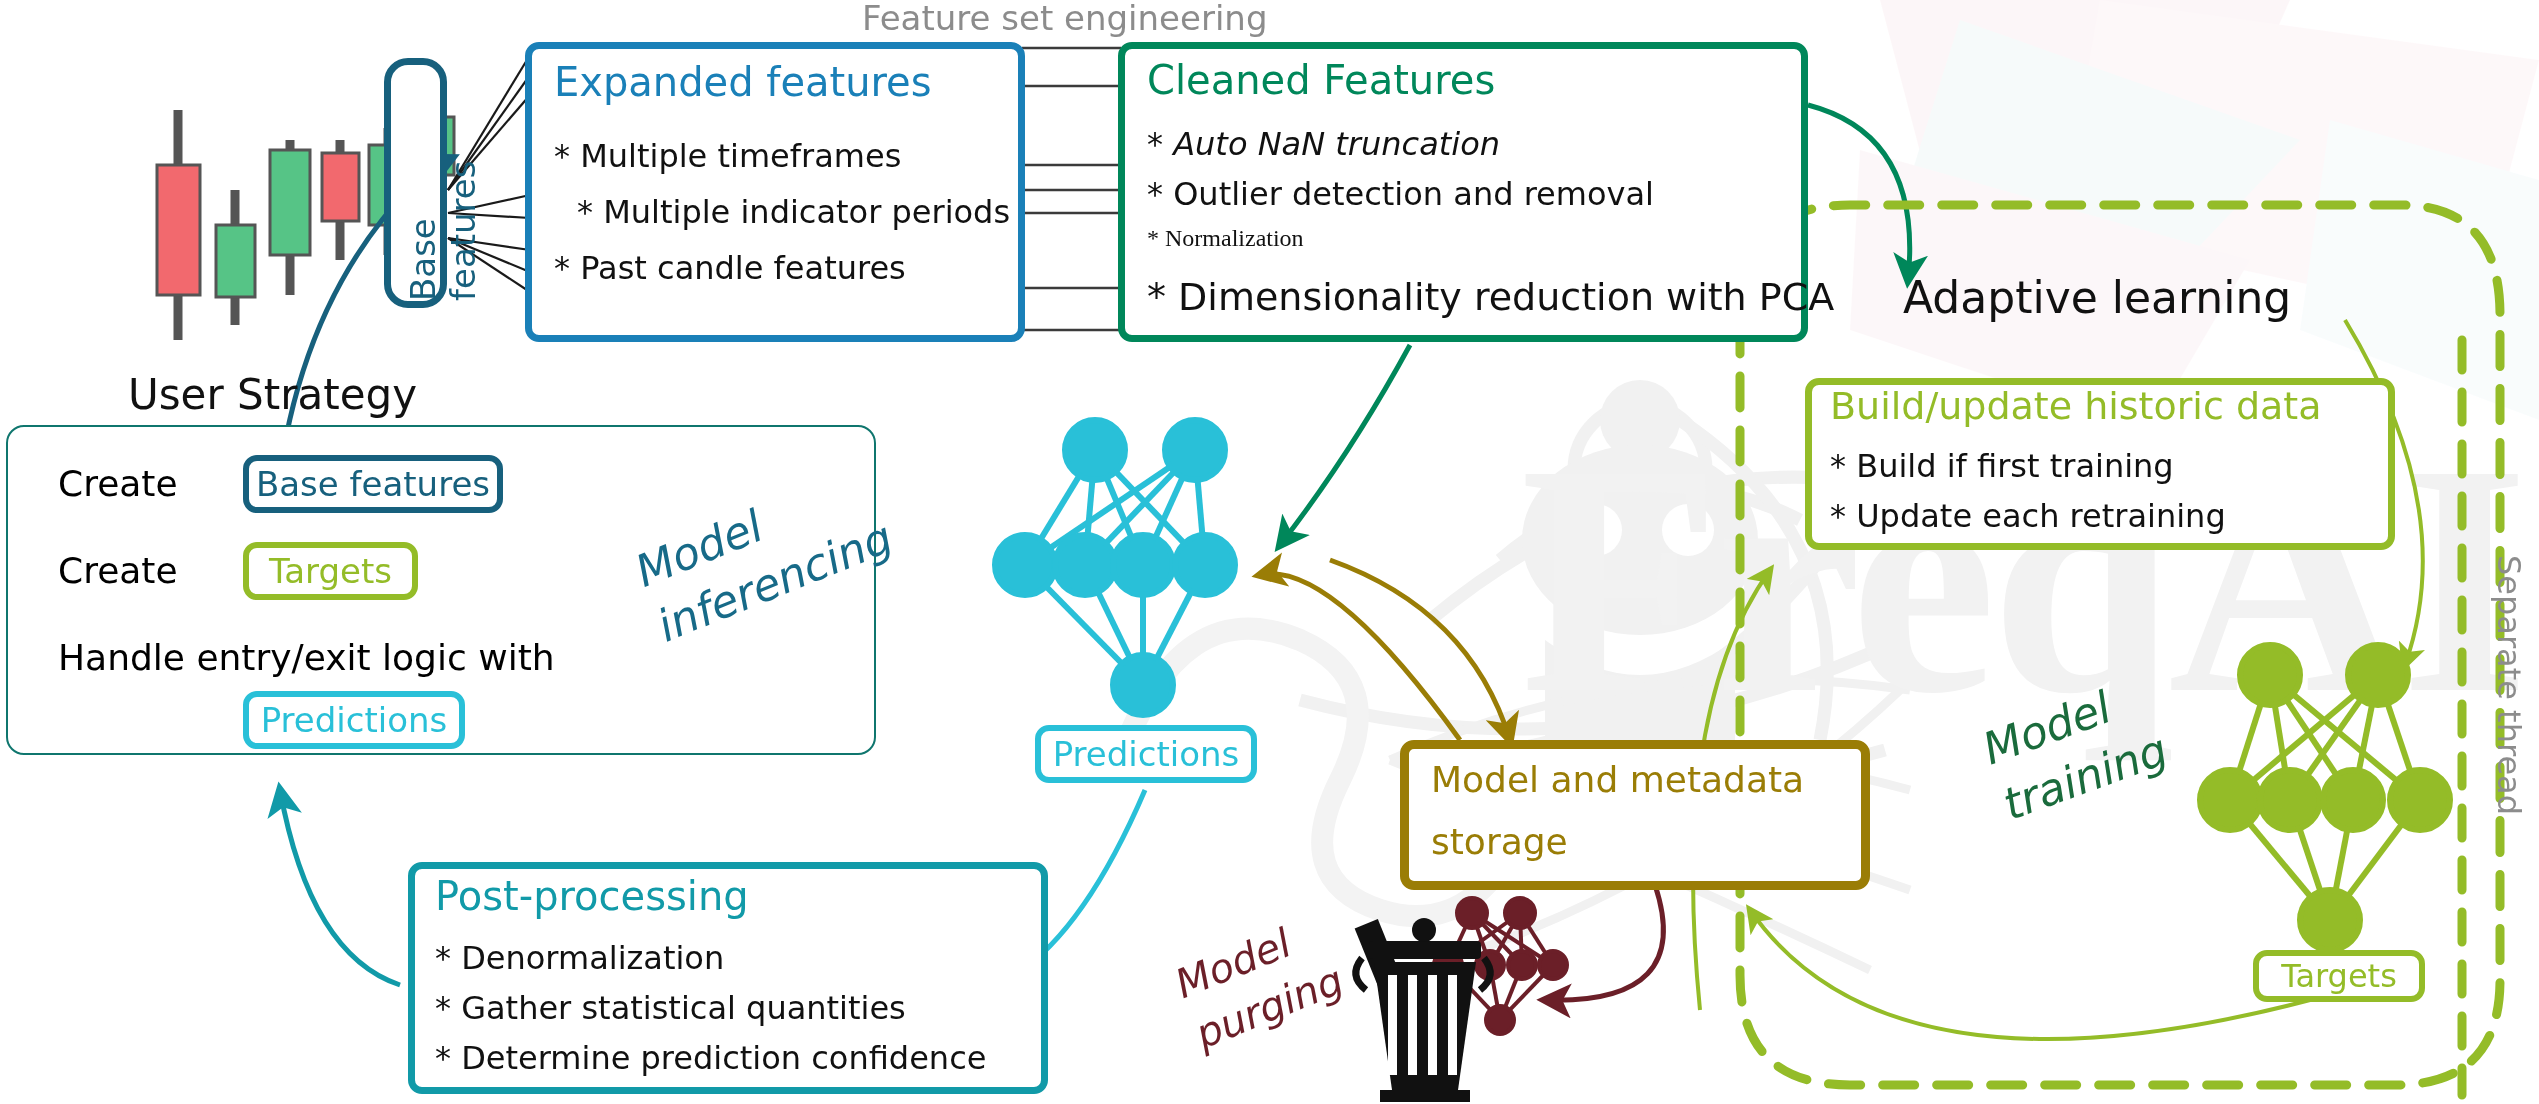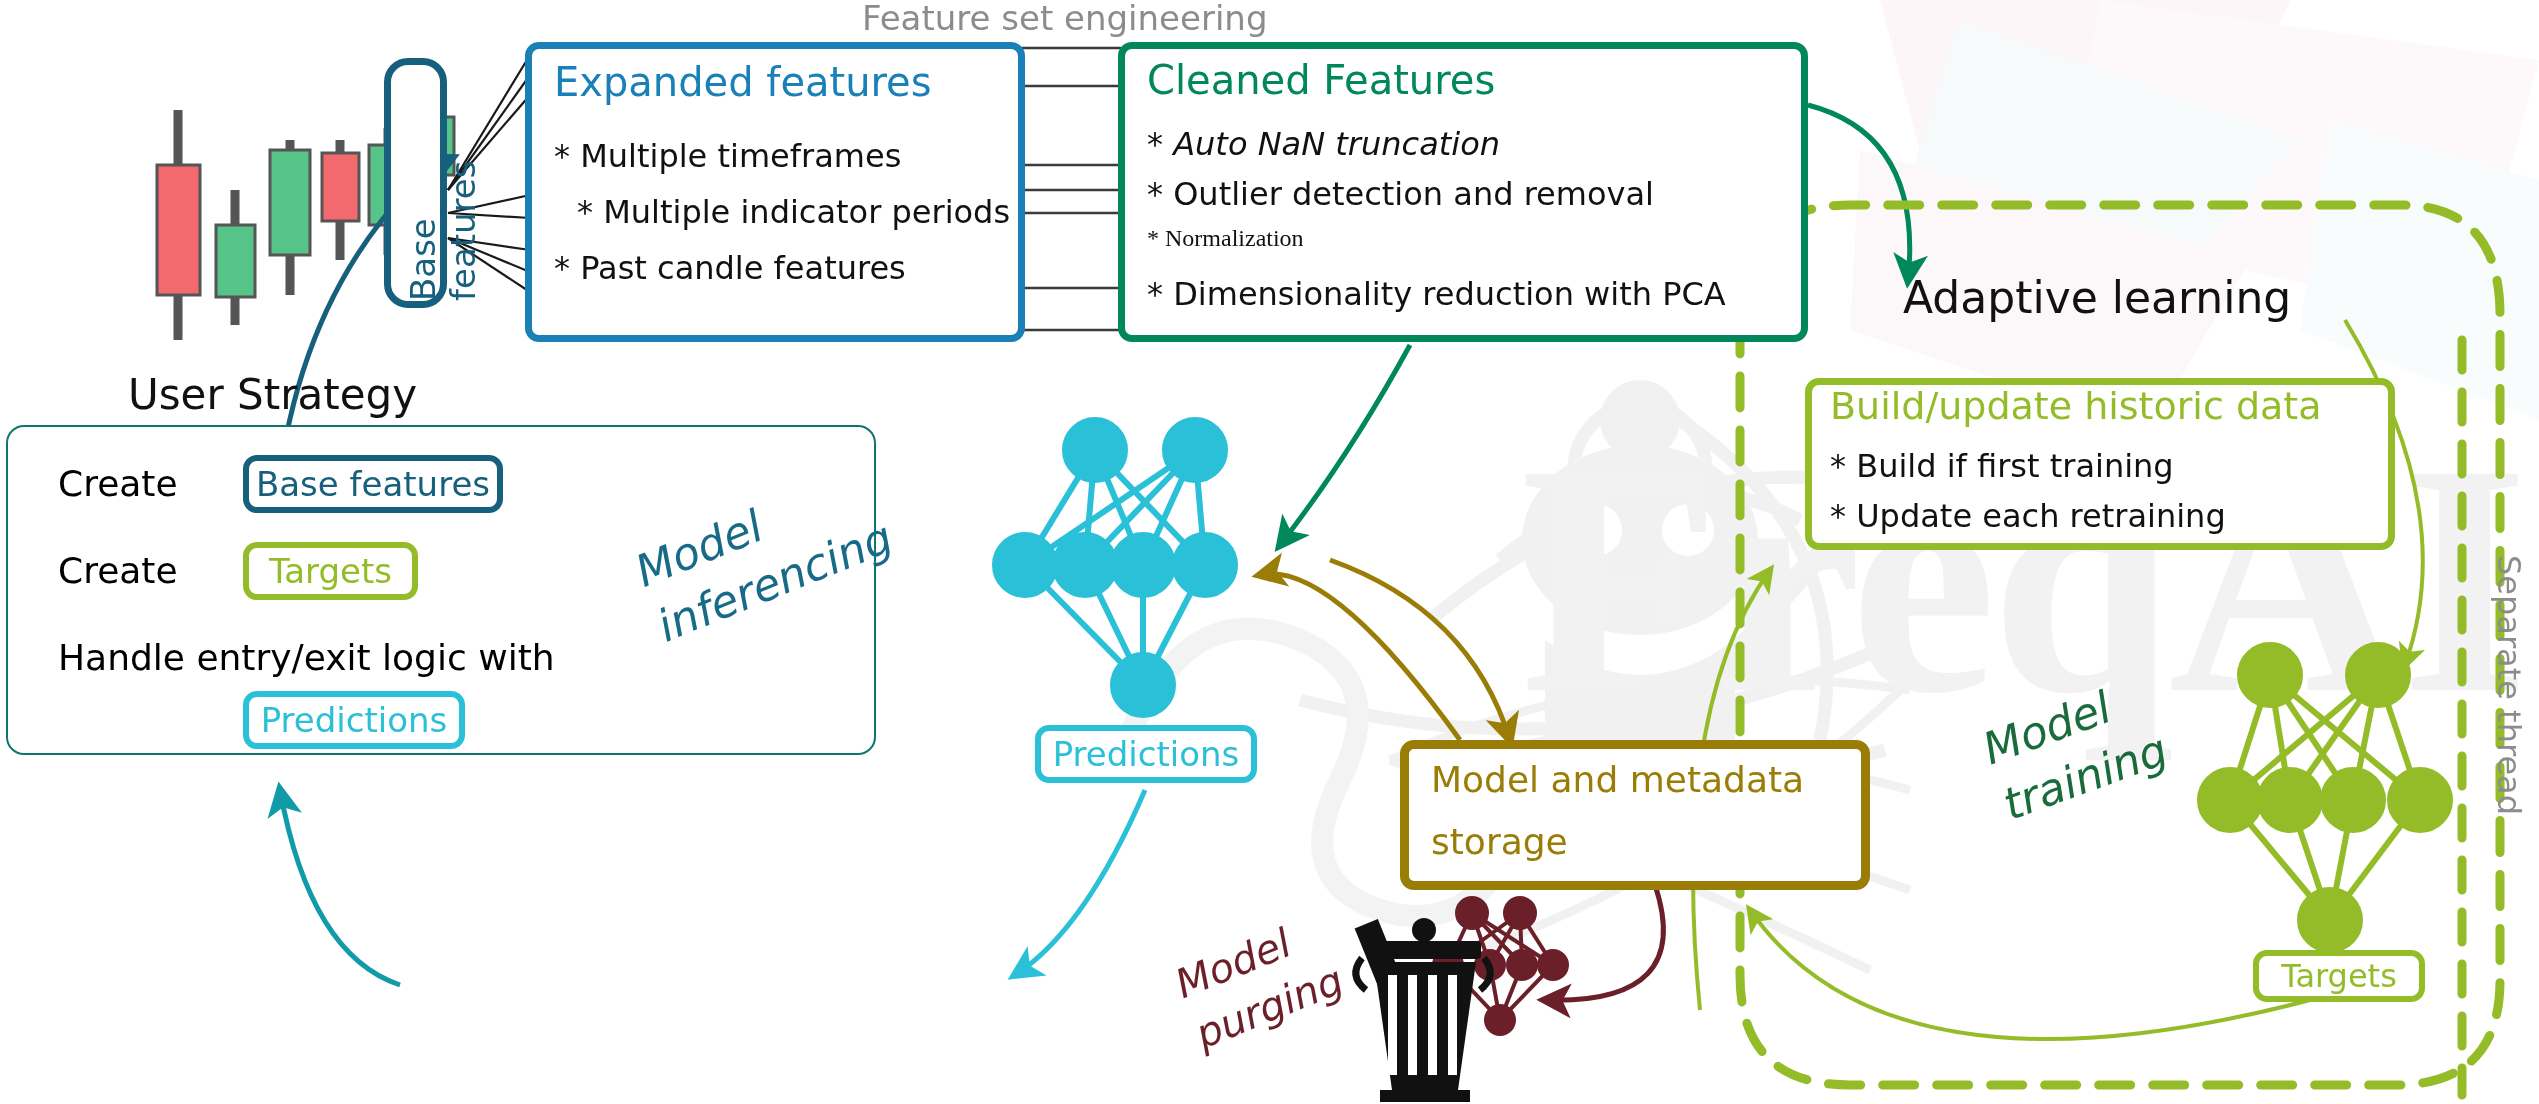--- a/index.html
+++ b/index.html
@@ -368,39 +368,45 @@
     <div class="bullet" style="position:absolute;left:22px;top:88px;font-size:32px;">* Multiple timeframes</div>
     <div class="bullet" style="position:absolute;left:22px;top:144px;font-size:32px;margin-left:23px;">* Multiple indicator periods</div>
     <div class="bullet" style="position:absolute;left:22px;top:200px;font-size:32px;">* Past candle features</div>
   </div>
 
   <div class="box rbox" style="left:1118px;top:42px;width:690px;height:300px;border-width:7px;border-color:#00875a;">
     <div class="title" style="position:absolute;left:22px;top:10px;font-size:40px;color:#00875a;">Cleaned Features</div>
     <div class="bullet" style="position:absolute;left:22px;top:76px;font-size:32px;font-style:italic;">* Auto NaN truncation</div>
     <div class="bullet" style="position:absolute;left:22px;top:126px;font-size:32px;">* Outlier detection and removal</div>
     <div class="bullet" style="position:absolute;left:22px;top:176px;font-size:24px;font-family:Liberation Serif, serif;">* Normalization</div>
-    <div class="bullet" style="position:absolute;left:22px;top:226px;font-size:32px;">* Dimensionality reduction with PCA</div>
+    <div class="bullet" style="position:absolute;left:22px;top:226px;font-size:38px;">* Dimensionality reduction with PCA</div>
   </div>
 
   <div class="plain" style="left:128px;top:370px;font-size:42px;color:#111;">User Strategy</div>
   <div class="box" style="left:6px;top:425px;width:870px;height:330px;border:2px solid #0f766e;border-radius:18px;">
     <div class="plain" style="left:50px;top:36px;font-size:36px;">Create</div>
     <div class="pill" style="left:235px;top:28px;width:260px;height:58px;border-width:6px;border-color:#17607d;">
       <span style="font-size:34px;color:#17607d;">Base features</span>
     </div>
     <div class="plain" style="left:50px;top:123px;font-size:36px;">Create</div>
     <div class="pill" style="left:235px;top:115px;width:175px;height:58px;border-width:6px;border-color:#94bc28;">
       <span style="font-size:34px;color:#94bc28;">Targets</span>
     </div>
     <div class="plain" style="left:50px;top:210px;font-size:36px;">Handle entry/exit logic with</div>
     <div class="pill" style="left:235px;top:264px;width:222px;height:58px;border-width:6px;border-color:#29c0d8;">
       <span style="font-size:34px;color:#29c0d8;">Predictions</span>
     </div>
   </div>
 
+  <div class="box rbox" style="left:408px;top:862px;width:640px;height:232px;border-width:7px;border-color:#119aa8;">
+    <div class="title" style="position:absolute;left:20px;top:6px;font-size:40px;color:#119aa8;">Post-processing</div>
+    <div class="bullet" style="position:absolute;left:20px;top:70px;font-size:32px;">* Denormalization</div>
+    <div class="bullet" style="position:absolute;left:20px;top:120px;font-size:32px;">* Gather statistical quantities</div>
+    <div class="bullet" style="position:absolute;left:20px;top:170px;font-size:32px;">* Determine prediction confidence</div>
+  </div>
 
   <div class="plain" style="left:640px;top:495px;transform:rotate(-22deg);color:#176a88;font-size:44px;font-style:italic;line-height:1.35;">
     <div>Model</div>
     <div>inferencing</div>
   </div>
 
   <div class="pill" style="left:1035px;top:725px;width:222px;height:58px;border-width:6px;border-color:#29c0d8;">
     <span style="font-size:34px;color:#29c0d8;">Predictions</span>
   </div>
 

